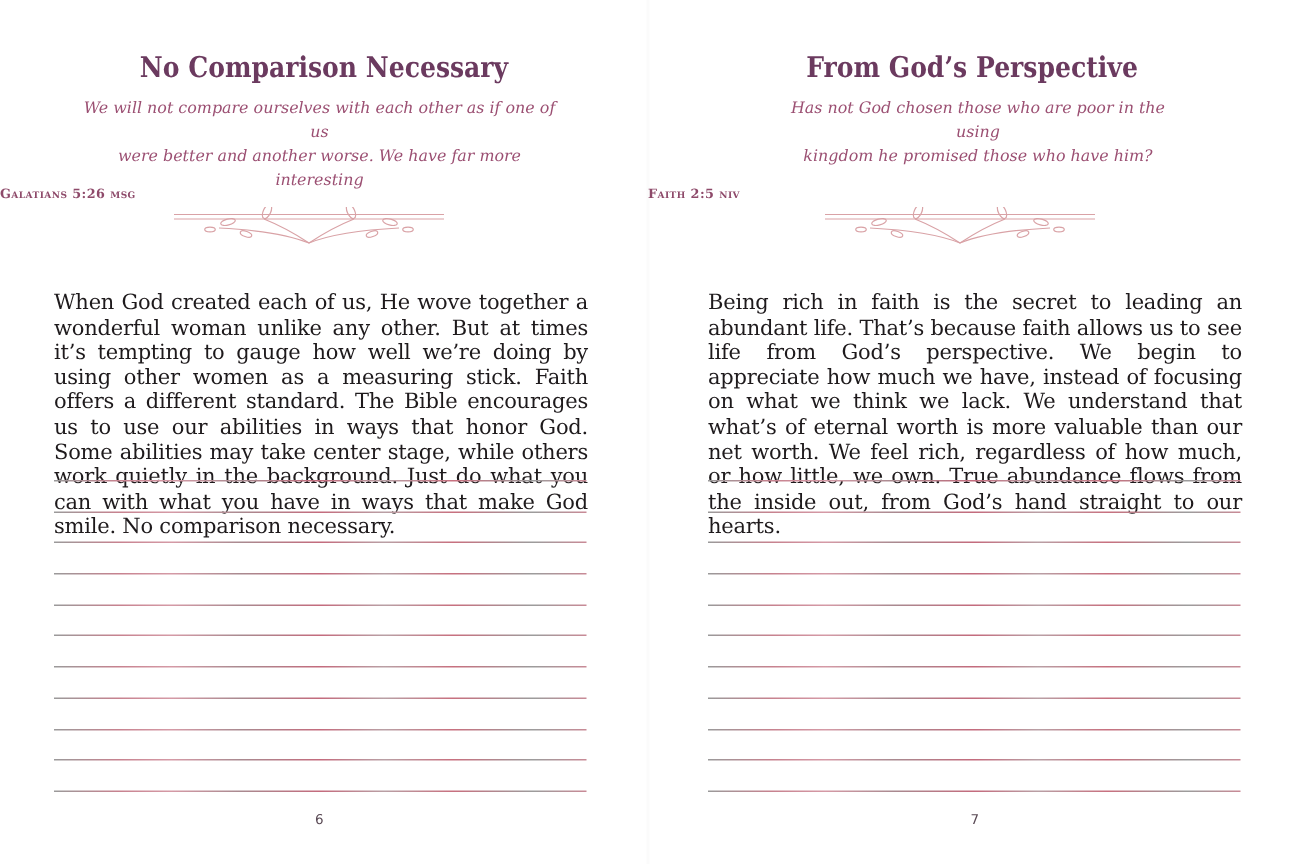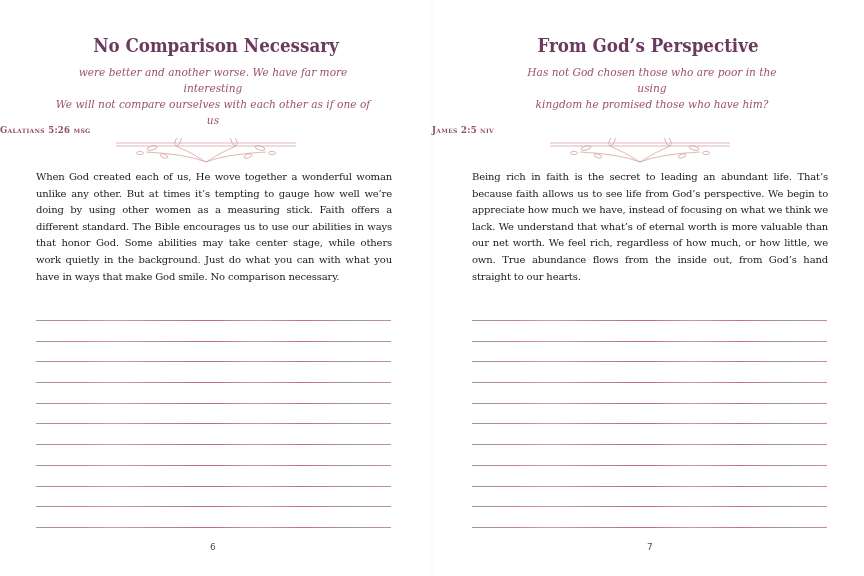--- a/index.html
+++ b/index.html
@@ -22,22 +22,22 @@
   .citation {
     position: absolute; top: 113px; left: 0; right: 0; text-align: left;
     font-family: "DejaVu Serif", serif; font-size: 8.5px; font-weight: bold; letter-spacing: 0.3px;
     color: #8e4a6a; font-variant: small-caps; margin-top: 12px;
   }
   .left .citation { left: 0; right: 0; }
   .ornament { position: absolute; top: 138px; width: 180px; height: 26px; }
   .left .ornament { left: 116px; }
   .right .ornament { left: 118px; }
   .body-text {
-    position: absolute; top: 169px; width: 356px;
-    font-family: "DejaVu Serif", serif; font-size: 10px; line-height: 16.6px;
+    position: absolute; top: 194px; width: 356px;
+    font-family: "DejaVu Serif", serif; font-size: 14px; line-height: 16.6px;
     color: #1e1a1c; text-align: justify; letter-spacing: -0.15px;
   }
   .left .body-text { left: 36px; }
   .right .body-text { left: 40px; }
   .rules { position: absolute; top: 320px; width: 355px; }
   .left .rules { left: 36px; }
   .right .rules { left: 40px; }
   .rule {
     height: 1px; margin-bottom: 19.7px;
     background: linear-gradient(90deg, #9a9a9a 0%, #c7828f 12%, #d59aa6 22%, #a98a90 35%, #c46b7d 50%, #b9a0a5 62%, #c8707f 75%, #9c9c9c 90%, #c98a96 100%);
@@ -50,22 +50,22 @@
   .gutter { position: absolute; left: 431px; top: 0; width: 2px; height: 576px; background: #fbfbfb; }
 </style>
 </head>
 <body>
 
 <div class="gutter"></div>
 
 <div class="page left">
   <div class="title">No Comparison Necessary</div>
   <div class="quote">
+    <div>We will not compare ourselves with each other as if one of us</div>
     <div>were better and another worse. We have far more interesting</div>
-    <div>We will not compare ourselves with each other as if one of us</div>
   </div>
   <div class="citation">Galatians 5:26 msg</div>
   <svg class="ornament" viewBox="0 0 180 26">
     <g fill="none" stroke="#d9a2a6" stroke-width="0.8">
       <line x1="0" y1="5" x2="180" y2="5"></line>
       <line x1="0" y1="8" x2="180" y2="8"></line>
       <path d="M60 8 Q 75 14 90 24 Q 105 14 120 8"></path>
       <path d="M90 24 Q 70 16 30 14"></path>
       <path d="M90 24 Q 110 16 150 14"></path>
       <ellipse cx="62" cy="3" rx="2.5" ry="5" transform="rotate(25 62 3)"></ellipse>
@@ -94,21 +94,21 @@
   </div>
   <div class="page-number">6</div>
 </div>
 
 <div class="page right">
   <div class="title">From God’s Perspective</div>
   <div class="quote">
     <div>Has not God chosen those who are poor in the using</div>
     <div>kingdom he promised those who have him?</div>
   </div>
-  <div class="citation">James 2:5 niv</div>
+  <div class="citation">Faith 2:5 niv</div>
   <svg class="ornament" viewBox="0 0 180 26">
     <g fill="none" stroke="#d9a2a6" stroke-width="0.8">
       <line x1="0" y1="5" x2="180" y2="5"></line>
       <line x1="0" y1="8" x2="180" y2="8"></line>
       <path d="M60 8 Q 75 14 90 24 Q 105 14 120 8"></path>
       <path d="M90 24 Q 70 16 30 14"></path>
       <path d="M90 24 Q 110 16 150 14"></path>
       <ellipse cx="62" cy="3" rx="2.5" ry="5" transform="rotate(25 62 3)"></ellipse>
       <ellipse cx="118" cy="3" rx="2.5" ry="5" transform="rotate(-25 118 3)"></ellipse>
       <ellipse cx="36" cy="10" rx="5" ry="2" transform="rotate(-15 36 10)"></ellipse>

